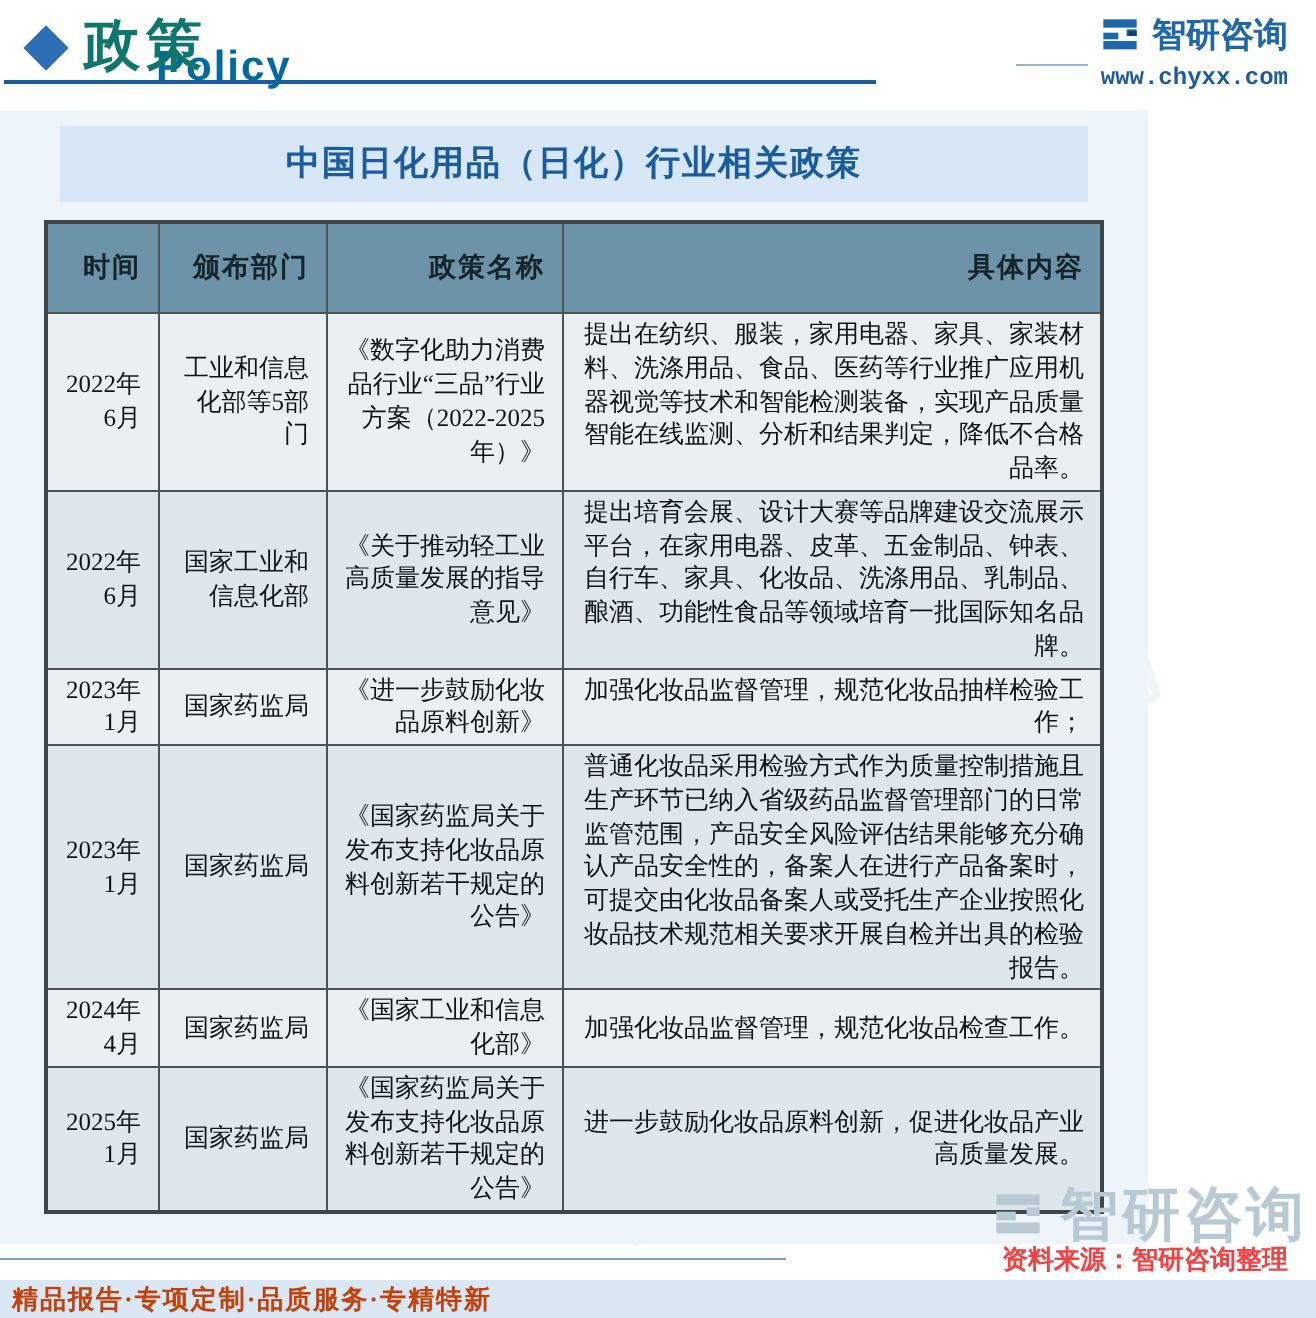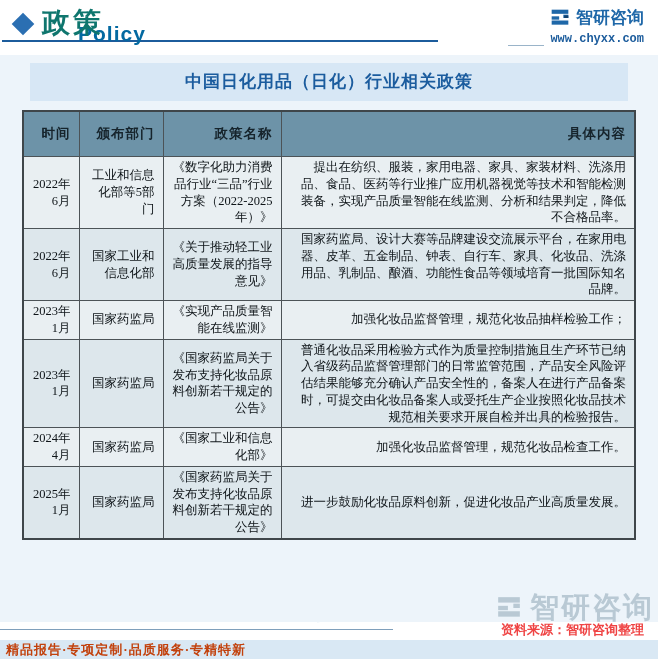--- a/index.html
+++ b/index.html
@@ -10,25 +10,25 @@
   }
   
   .topbar{position:absolute;left:0;top:0;width:658px;height:55px;background:#fff;z-index:3;}
   .diamond{position:absolute;left:15px;top:16px;width:16px;height:16px;background:#2b6fb2;transform:rotate(45deg);}
   .brand-title{position:absolute;left:42px;top:4px;font-size:28px;font-weight:bold;color:#0f766e;letter-spacing:3px;z-index:2;}
   .wm-policy{position:absolute;left:78px;top:22px;font-size:21px;font-weight:bold;color:#0369a1;font-family:"Liberation Sans",sans-serif;z-index:1;letter-spacing:1px;}
   .top-line{position:absolute;left:2px;top:40px;width:436px;height:2px;background:#1c5c9c;}
   .logo-block{position:absolute;right:14px;top:6px;text-align:right;z-index:2;}
   .logo-row{display:flex;align-items:center;justify-content:flex-end;gap:6px;}
   .logo-name{font-size:17px;font-weight:bold;color:#1e67a8;font-family:"Liberation Sans",sans-serif;}
-  .logo-url-row{display:flex;align-items:flex-end;justify-content:flex-end;gap:6px;margin-top:3px;}
+  .logo-url-row{display:flex;align-items:flex-start;justify-content:flex-end;gap:6px;margin-top:3px;}
   .url-line{width:36px;height:1px;background:#9ab4c9;}
   .logo-url{font-size:12px;font-weight:bold;color:#1c5c9c;font-family:"Liberation Mono","DejaVu Sans Mono",monospace;}
   
-  .content{position:absolute;left:0;top:55px;width:658px;height:567px;background:#edf4fa;box-sizing:border-box;padding:8px 22px 0;z-index:2;}
+  .content{position:absolute;left:0;top:55px;width:574px;height:567px;background:#edf4fa;box-sizing:border-box;padding:8px 22px 0;z-index:2;}
   .table-title{margin:0 8px 9px;height:38px;line-height:38px;background:#d7e7f5;color:#1b5c9e;font-weight:bold;font-size:17px;text-align:center;letter-spacing:1px;}
   table.policy{width:100%;border-collapse:collapse;table-layout:fixed;border:2px solid #3f464a;font-size:12.5px;color:#0e1418;}
   table.policy td,table.policy th{border:1.5px solid #4c5357;padding:2px 8px;text-align:right;line-height:1.34;word-break:break-all;}
   table.policy th{background:#6d93a8;color:#16242c;font-size:13.5px;height:40px;font-weight:bold;letter-spacing:1px;}
   table.policy tbody tr:nth-child(odd) td{background:#e9eff2;}
   table.policy tbody tr:nth-child(even) td{background:#dde7ec;}
   
   .source-line{position:absolute;left:0;top:629px;width:393px;height:1px;background:#7f9fbb;z-index:4;}
   .source-text{position:absolute;right:14px;top:621px;font-size:13px;font-weight:bold;color:#ef4444;z-index:4;}
   .bottom-strip{position:absolute;left:0;bottom:0;width:658px;height:19px;background:#d9e8f4;z-index:4;
@@ -97,27 +97,27 @@
     <td>2022年6月</td>
     <td>工业和信息化部等5部门</td>
     <td>《数字化助力消费品行业“三品”行业方案（2022-2025年）》</td>
     <td>提出在纺织、服装，家用电器、家具、家装材料、洗涤用品、食品、医药等行业推广应用机器视觉等技术和智能检测装备，实现产品质量智能在线监测、分析和结果判定，降低不合格品率。</td>
   </tr>
 
   <tr>
     <td>2022年6月</td>
     <td>国家工业和信息化部</td>
     <td>《关于推动轻工业高质量发展的指导意见》</td>
-    <td>国家药监局、设计大赛等品牌建设交流展示平台，在家用电器、皮革、五金制品、钟表、自行车、家具、化妆品、洗涤用品、乳制品、酿酒、功能性食品等领域培育一批国际知名品牌。</td>
+    <td>提出培育会展、设计大赛等品牌建设交流展示平台，在家用电器、皮革、五金制品、钟表、自行车、家具、化妆品、洗涤用品、乳制品、酿酒、功能性食品等领域培育一批国际知名品牌。</td>
   </tr>
 
   <tr>
     <td>2023年1月</td>
     <td>国家药监局</td>
-    <td>《实现产品质量智能在线监测》</td>
+    <td>《进一步鼓励化妆品原料创新》</td>
     <td>加强化妆品监督管理，规范化妆品抽样检验工作；</td>
   </tr>
 
   <tr>
     <td>2023年1月</td>
     <td>国家药监局</td>
     <td>《国家药监局关于发布支持化妆品原料创新若干规定的公告》</td>
     <td>普通化妆品采用检验方式作为质量控制措施且生产环节已纳入省级药品监督管理部门的日常监管范围，产品安全风险评估结果能够充分确认产品安全性的，备案人在进行产品备案时，可提交由化妆品备案人或受托生产企业按照化妆品技术规范相关要求开展自检并出具的检验报告。</td>
   </tr>
 

